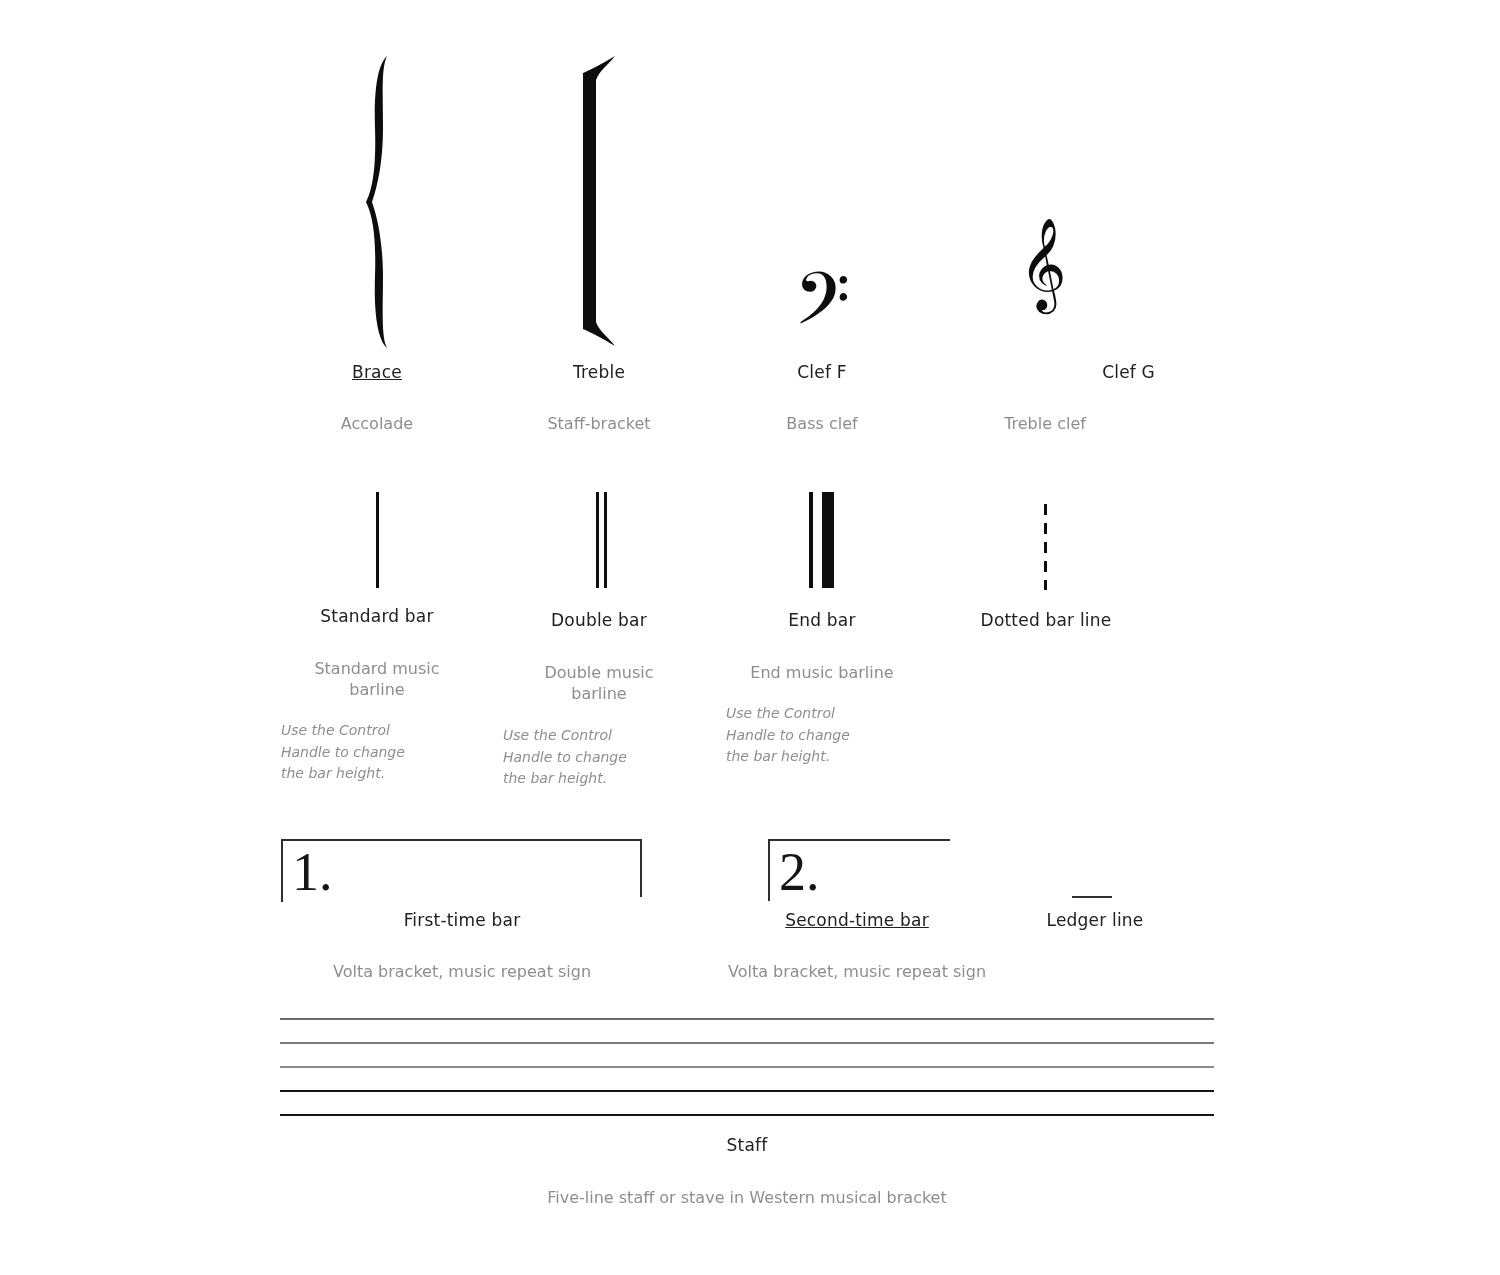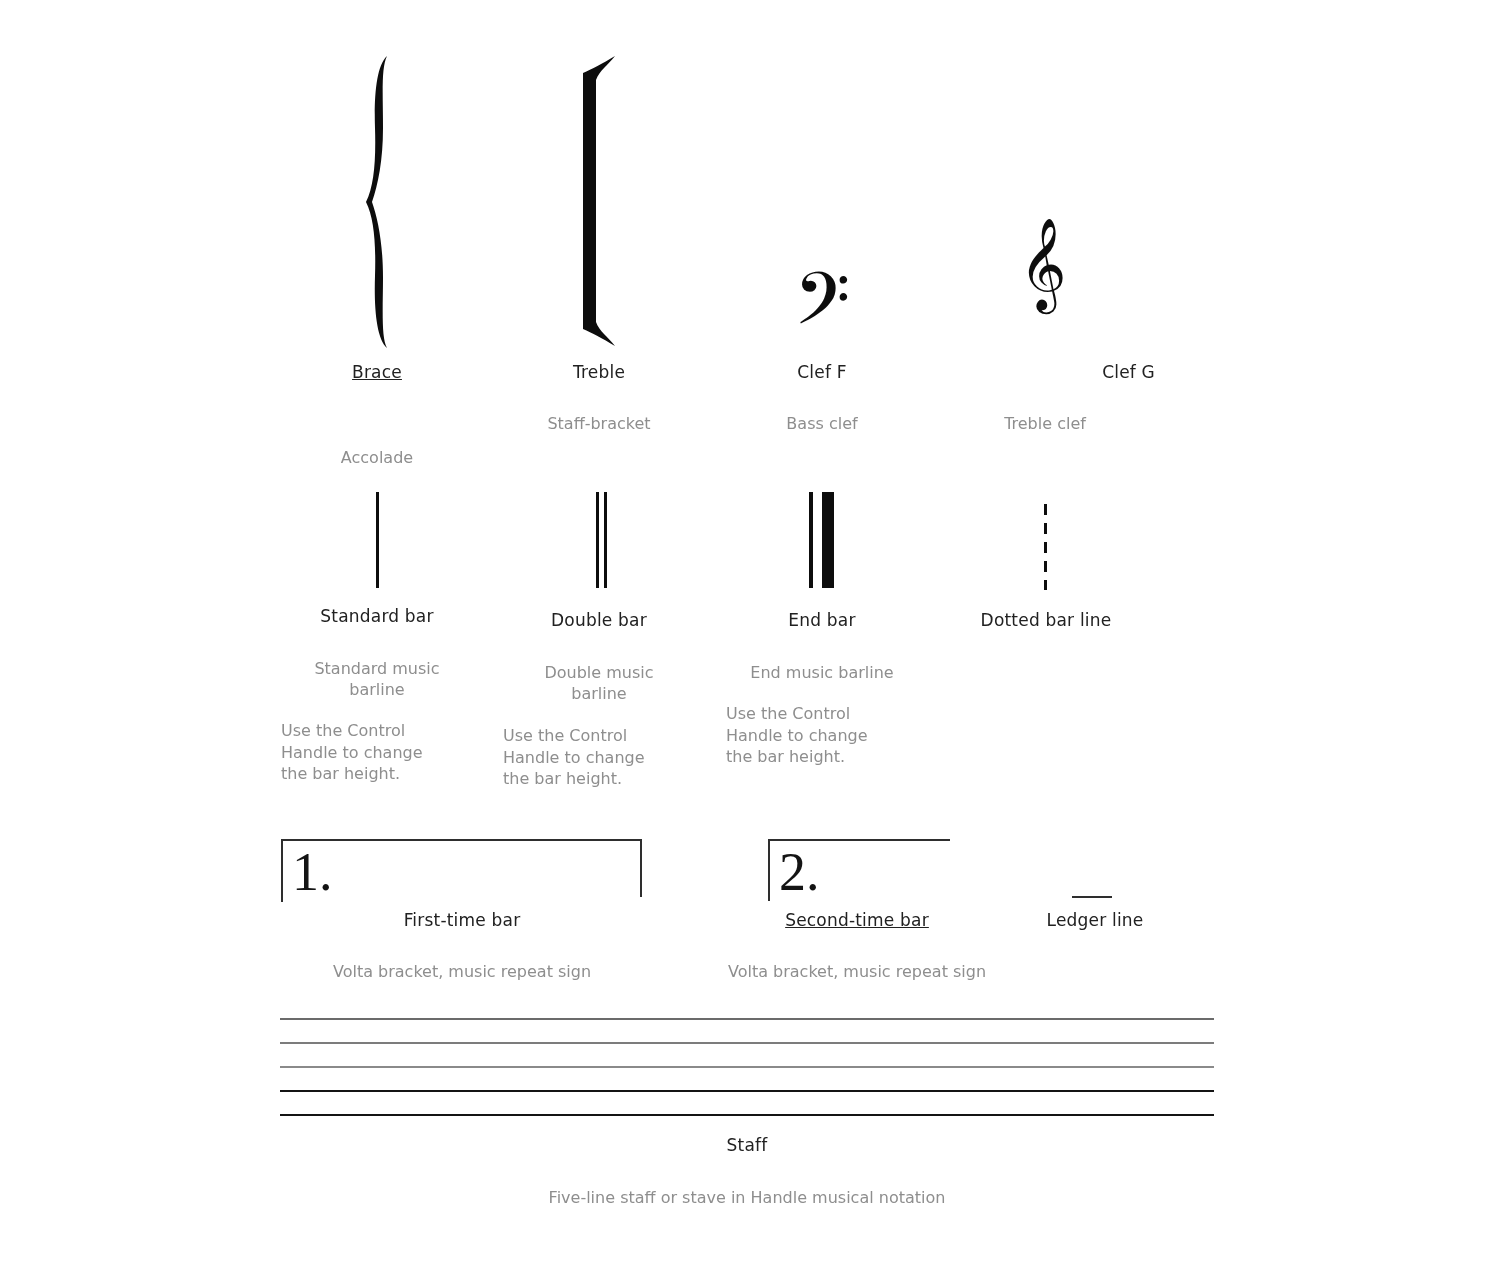--- a/index.html
+++ b/index.html
@@ -10,21 +10,21 @@
   .abs{position:absolute;}
   .sym-label{
     width:220px;text-align:center;font-size:17px;color:#212121;letter-spacing:0.2px;
   }
   .sym-sub{
     width:220px;text-align:center;font-size:16px;color:#8e8e8e;
     white-space:pre-line;line-height:21px;
   }
   .sym-sub.wide{width:300px;}
   .note{
-    width:185px;text-align:left;font-size:16px;color:#8e8e8e;
+    width:185px;text-align:left;font-size:14px;font-style:italic;color:#8e8e8e;
     white-space:pre-line;line-height:21.5px;
   }
   .barline{background:#0d0d0d;}
   .bar-group{display:flex;flex-direction:row;}
   .dotted-line{
     width:3px;height:86px;
     background:repeating-linear-gradient(to bottom,#0d0d0d 0 11px,transparent 11px 19px);
   }
   .clef{
     display:flex;align-items:center;justify-content:center;
@@ -61,21 +61,21 @@
 
   <div class="abs clef" style="left:991px;top:180px;width:104px;height:168px;font-size:80px;">
     <span>𝄞</span>
   </div>
 
   <div class="abs sym-label" style="left:267px;top:362px;text-decoration:underline;">Brace</div>
   <div class="abs sym-label" style="left:489px;top:362px;">Treble</div>
   <div class="abs sym-label" style="left:712px;top:362px;">Clef F</div>
   <div class="abs sym-label" style="left:935px;top:362px;text-align:right;">Clef G</div>
 
-  <div class="abs sym-sub" style="left:267px;top:413px;margin-top:34px;">Accolade</div>
+  <div class="abs sym-sub" style="left:267px;top:413px;">Accolade</div>
   <div class="abs sym-sub" style="left:489px;top:413px;">Staff-bracket</div>
   <div class="abs sym-sub" style="left:712px;top:413px;">Bass clef</div>
   <div class="abs sym-sub" style="left:935px;top:413px;">Treble clef</div>
 
   <div class="abs barline" style="left:376px;top:492px;width:3px;height:96px;"></div>
 
   <div class="abs bar-group" style="left:596px;top:492px;gap:5px;">
     <div class="barline" style="width:3px;height:96px;"></div>
     <div class="barline" style="width:3px;height:96px;"></div>
   </div>
@@ -127,15 +127,15 @@
 
   <div class="abs" style="left:280px;top:1018px;width:934px;height:100px;" id="staff-lines">
       <div class="staff-line" style="top: 0px; background: rgb(107, 107, 107);"></div>
       <div class="staff-line" style="top: 24px; background: rgb(124, 124, 124);"></div>
       <div class="staff-line" style="top: 48px; background: rgb(138, 138, 138);"></div>
       <div class="staff-line" style="top: 72px; background: rgb(20, 20, 20);"></div>
       <div class="staff-line" style="top: 96px; background: rgb(20, 20, 20);"></div>
     </div>
 
   <div class="abs sym-label" style="left:637px;top:1135px;">Staff</div>
-  <div class="abs sym-sub" style="left:497px;top:1187px;width:500px;">Five-line staff or stave in Handle musical notation</div>
+  <div class="abs sym-sub" style="left:497px;top:1187px;width:500px;">Five-line staff or stave in Western musical bracket</div>
 
 </div>
 
 </body></html>

